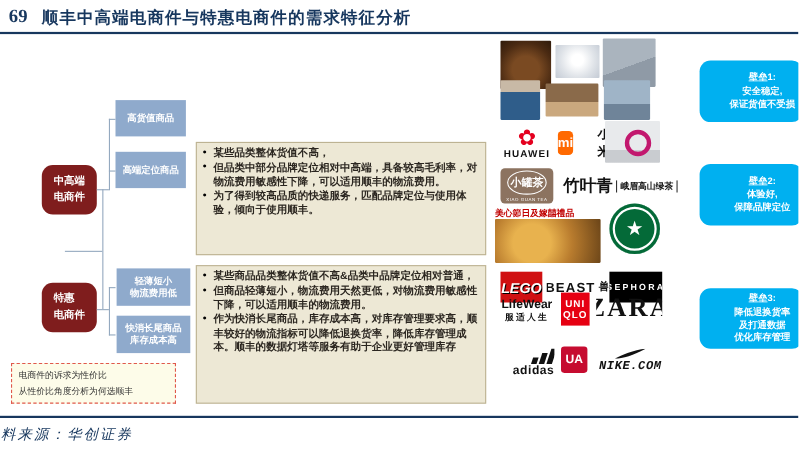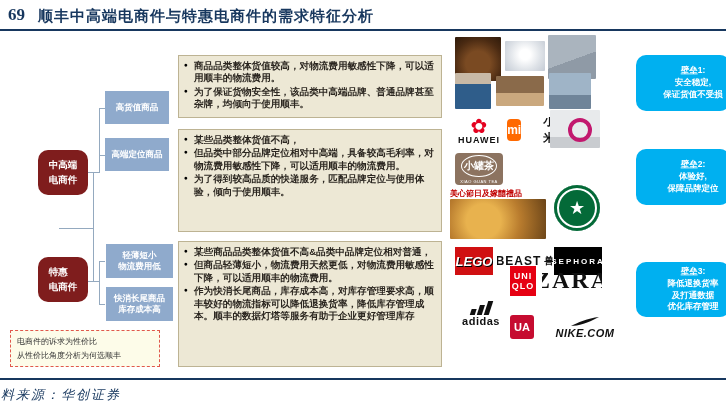--- a/index.html
+++ b/index.html
@@ -104,26 +104,20 @@
   <div class="conn" style="left:93px;top:172px;width:1px;height:109px;"></div>
   <div class="conn" style="left:88px;top:172px;width:11px;height:1px;"></div>
   <div class="conn" style="left:88px;top:281px;width:11px;height:1px;"></div>
   <div class="conn" style="left:99px;top:108px;width:1px;height:65px;"></div>
   <div class="conn" style="left:99px;top:108px;width:6px;height:1px;"></div>
   <div class="conn" style="left:99px;top:155px;width:6px;height:1px;"></div>
   <div class="conn" style="left:99px;top:261px;width:1px;height:44px;"></div>
   <div class="conn" style="left:99px;top:261px;width:6px;height:1px;"></div>
   <div class="conn" style="left:99px;top:304px;width:6px;height:1px;"></div>
 
-  <div class="panel" style="top:55px;height:63px;">
-    <ul>
-      <li>商品品类整体货值较高，对物流费用敏感性下降，可以适用顺丰的物流费用。</li>
-      <li>为了保证货物安全性，该品类中高端品牌、普通品牌甚至杂牌，均倾向于使用顺丰。</li>
-    </ul>
-  </div>
   <div class="panel" style="top:129px;height:103px;">
     <ul>
       <li>某些品类整体货值不高，</li>
       <li>但品类中部分品牌定位相对中高端，具备较高毛利率，对物流费用敏感性下降，可以适用顺丰的物流费用。</li>
       <li>为了得到较高品质的快递服务，匹配品牌定位与使用体验，倾向于使用顺丰。</li>
     </ul>
   </div>
   <div class="panel" style="top:241px;height:126px;">
     <ul>
       <li>某些商品品类整体货值不高&amp;品类中品牌定位相对普通，</li>
@@ -148,46 +142,54 @@
     <div class="tile brandtxt" style="left:57px;top:82px;width:50px;height:26px;flex-direction:row;gap:20px;">
       <span class="mi-sq">mi</span>
       <span style="font-size:12px;font-weight:bold;color:#111;">小米</span>
     </div>
     <div class="tile photo ph-dyson" style="left:100px;top:75px;width:50px;height:38px;"></div>
 
     <div class="tile brandtxt xg" style="left:5px;top:118px;width:48px;height:32px;">
       <span class="cn">小罐茶</span>
       <span class="en">XIAO GUAN TEA</span>
     </div>
+    <div class="tile brandtxt" style="left:58px;top:120px;width:112px;height:28px;flex-direction:row;">
+      <span class="zyq-cn">竹叶青</span>
+      <span class="zyq-sub">峨眉高山绿茶</span>
+    </div>
 
     <div class="tile meixin" style="left:0;top:153px;width:98px;height:10px;">美心節日及嫁囍禮品</div>
     <div class="tile photo ph-moon" style="left:0;top:164px;width:96px;height:40px;"></div>
     <div class="tile sbx" style="left:104px;top:150px;width:46px;height:46px;">★</div>
 
     <div class="tile lego" style="left:5px;top:212px;width:38px;height:28px;">LEGO</div>
     <div class="tile brandtxt" style="left:47px;top:218px;width:56px;height:16px;flex-direction:row;gap:3px;">
       <span class="beast-en">BEAST</span>
       <span class="beast-cn">野兽派</span>
     </div>
     <div class="tile sephora" style="left:104px;top:212px;width:48px;height:28px;">SEPHORA</div>
 
+    <div class="tile brandtxt" style="left:2px;top:232px;width:54px;height:30px;">
+      <span class="lw-en">LifeWear</span>
+      <span class="lw-cn">服适人生</span>
+    </div>
     <div class="tile uniqlo" style="left:60px;top:231px;width:26px;height:30px;">UNI
 QLO</div>
     <div class="tile zara" style="left:92px;top:228px;width:60px;height:34px;">ZARA</div>
 
-    <div class="tile adidas" style="left:8px;top:260px;width:46px;height:32px;">
+    <div class="tile adidas" style="left:8px;top:276px;width:46px;height:32px;align-items:flex-end;">
       <span class="abars">
           <i></i>
           <i></i>
           <i></i>
         </span>
       <span class="adidas-name">adidas</span>
     </div>
     <div class="tile ua" style="left:60px;top:280px;width:24px;height:24px;">UA</div>
-    <div class="tile nike" style="left:104px;top:280px;width:62px;height:26px;">
+    <div class="tile nike" style="left:92px;top:280px;width:62px;height:26px;font-family:Liberation Mono, monospace;">
       <svg width="30" height="10" viewBox="0 0 30 10">
         <path d="M1 9 C7 6 18 1 29 0 C18 6 8 9 1 9 Z" fill="#111"></path>
       </svg>
       <span class="nike-name">NIKE.COM</span>
     </div>
   </div>
 
   <div class="barrier" style="top:55px;height:56px;white-space:pre-line;">壁垒1:
 安全稳定,
 保证货值不受损</div>

